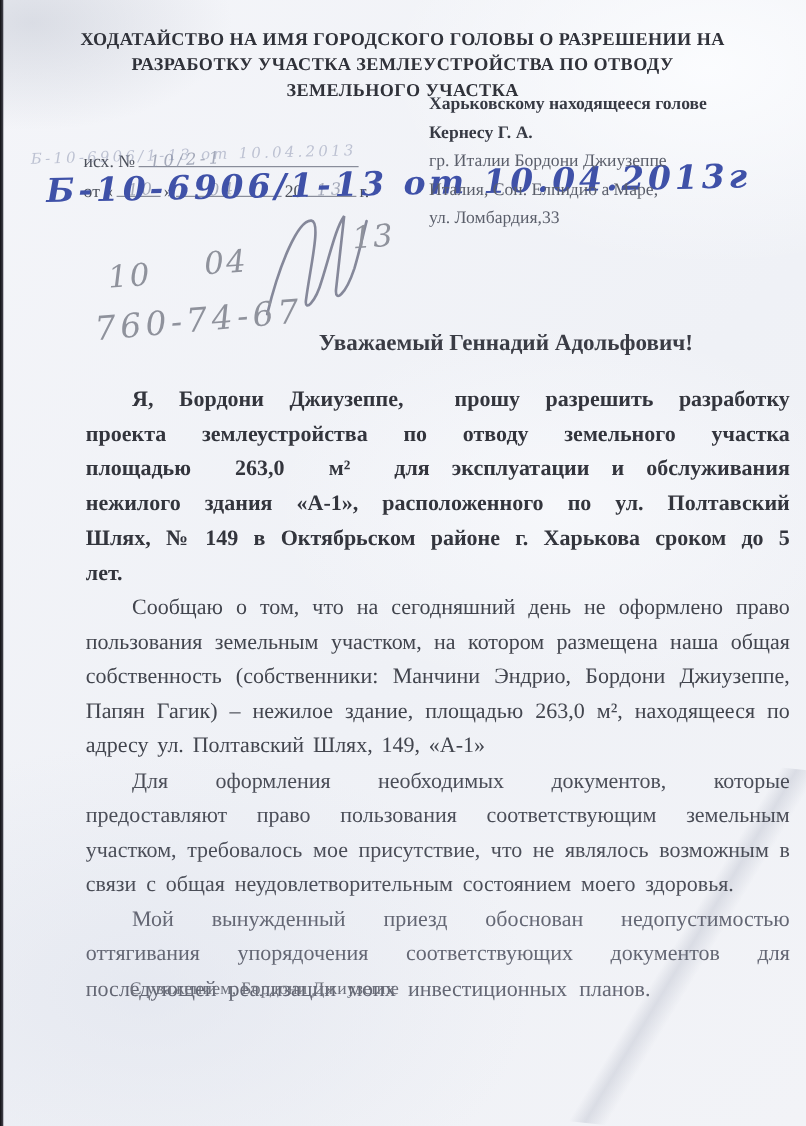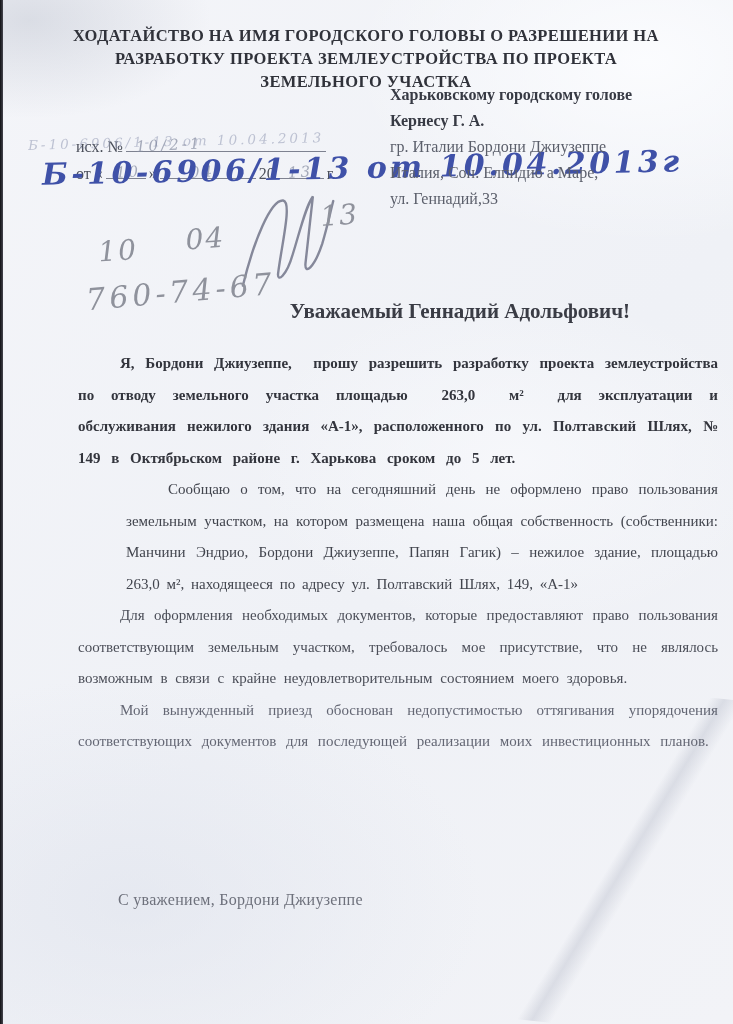--- a/index.html
+++ b/index.html
@@ -52,38 +52,38 @@
   .pencil-date-group svg{position:absolute;left:142px;top:0;}
   .pencil-phone{left:86px;top:274px;font-size:30px;letter-spacing:4px;transform:rotate(-5deg);white-space:nowrap;}
 
   .recipient{left:390px;top:82px;font-size:16px;line-height:26px;color:#5b5f6b;}
   .recipient .bold{font-weight:700;color:#373a44;}
 
   .salutation{left:70px;top:299px;width:560px;text-align:right;
     font-weight:700;font-size:21px;color:#3a3c45;}
 
   .body-text{left:78px;top:348px;width:640px;}
-  .para{font-size:15px;line-height:31.5px;text-align:justify;text-indent:42px;margin:0;}
+  .para{font-size:20px;line-height:31.5px;text-align:justify;text-indent:42px;margin:0;}
   .p1{font-weight:700;color:#33353d;word-spacing:7px;}
-  .p2{color:#42454e;word-spacing:3px;margin-left:48px;}
+  .p2{color:#42454e;word-spacing:3px;}
   .p3{color:#4b4e58;word-spacing:4px;}
   .p4{color:#646774;word-spacing:6px;}
 
   .closing{left:80px;top:891px;font-size:16px;color:#6e717c;letter-spacing:0.3px;margin-left:38px;}
 </style>
 </head>
 <body>
 
 <div class="page">
   <div class="scan-edge-left"></div>
   <div class="crease"></div>
 
   <div class="abs title-block">
     <div>ХОДАТАЙСТВО НА ИМЯ ГОРОДСКОГО ГОЛОВЫ О РАЗРЕШЕНИИ НА</div>
-    <div>РАЗРАБОТКУ ПРОЕКТА ЗЕМЛЕУСТРОЙСТВА ПО ПРОЕКТА</div>
+    <div>РАЗРАБОТКУ УЧАСТКА ЗЕМЛЕУСТРОЙСТВА ПО ОТВОДУ</div>
     <div>ЗЕМЕЛЬНОГО УЧАСТКА</div>
   </div>
 
   <div class="abs ref" style="left:76px;top:93px;">
     <span>исх. №</span><span class="u u-num"><span class="hw-faint">10/2-1</span></span>
   </div>
   <div class="abs ref" style="left:76px;top:120px;">
     <span>от «</span><span class="u u-day"><span class="hw-faint">10</span></span><span>»</span><span class="u u-month"><span class="hw-faint" style="left:30px">04</span></span><span>20</span><span class="u u-year"><span class="hw-faint">13</span></span><span>г.</span>
   </div>
 
@@ -96,30 +96,30 @@
     <span class="pencil d2">04</span>
     <svg width="130" height="100" viewBox="0 0 130 100">
       <path d="M8,92 C22,48 42,8 54,10 C63,12 50,52 44,82 C42,92 52,86 60,64 C70,38 76,18 84,8 L72,74 C70,86 80,80 90,56 C96,40 100,26 104,14" fill="none" stroke="#85889a" stroke-width="2.4" stroke-linecap="round"></path>
     </svg>
     <span class="pencil d3">13</span>
   </div>
 
   <div class="abs pencil pencil-phone">760-74-67</div>
 
   <div class="abs recipient">
-    <div class="bold">Харьковскому городскому голове</div>
+    <div class="bold">Харьковскому находящееся голове</div>
     <div class="bold">Кернесу Г. А.</div>
     <div>гр. Италии Бордони Джиузеппе</div>
     <div>Италия, Сон. Елпидио а Маре,</div>
-    <div>ул. Геннадий,33</div>
+    <div>ул. Ломбардия,33</div>
   </div>
 
   <div class="abs salutation">Уважаемый Геннадий Адольфович!</div>
 
   <div class="abs body-text">
     <p class="para p1">Я, Бордони Джиузеппе, &nbsp;прошу разрешить разработку проекта землеустройства по отводу земельного участка площадью &nbsp;263,0 &nbsp;м² &nbsp;для эксплуатации и обслуживания нежилого здания «А-1», расположенного по ул. Полтавский Шлях, № 149 в Октябрьском районе г. Харькова сроком до 5 лет.</p>
     <p class="para p2">Сообщаю о том, что на сегодняшний день не оформлено право пользования земельным участком, на котором размещена наша общая собственность (собственники: Манчини Эндрио, Бордони Джиузеппе, Папян Гагик) – нежилое здание, площадью 263,0 м², находящееся по адресу ул. Полтавский Шлях, 149, «А-1»</p>
-    <p class="para p3">Для оформления необходимых документов, которые предоставляют право пользования соответствующим земельным участком, требовалось мое присутствие, что не являлось возможным в связи с крайне неудовлетворительным состоянием моего здоровья.</p>
+    <p class="para p3">Для оформления необходимых документов, которые предоставляют право пользования соответствующим земельным участком, требовалось мое присутствие, что не являлось возможным в связи с общая неудовлетворительным состоянием моего здоровья.</p>
     <p class="para p4">Мой вынужденный приезд обоснован недопустимостью оттягивания упорядочения соответствующих документов для последующей реализации моих инвестиционных планов.</p>
   </div>
 
   <div class="abs closing">С уважением, Бордони Джиузеппе</div>
 </div>
 
 </body></html>

